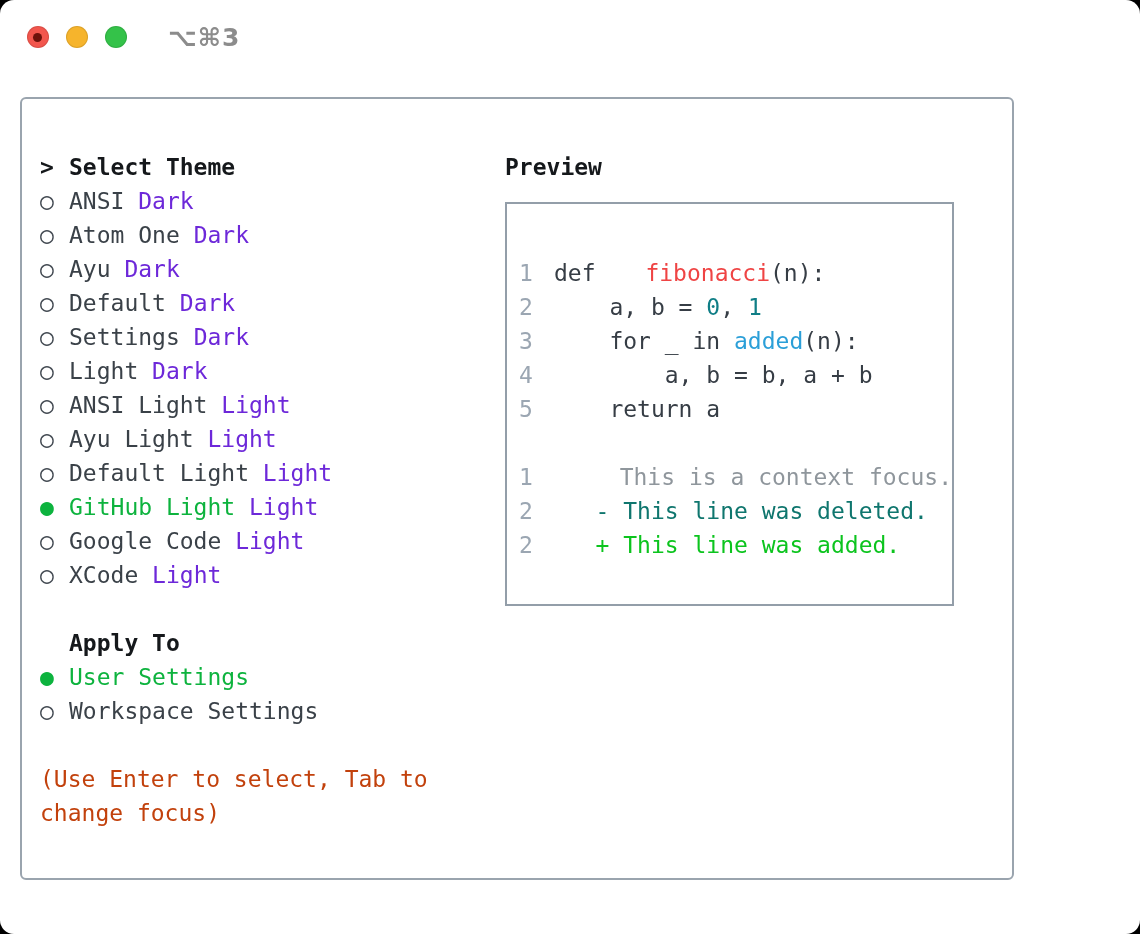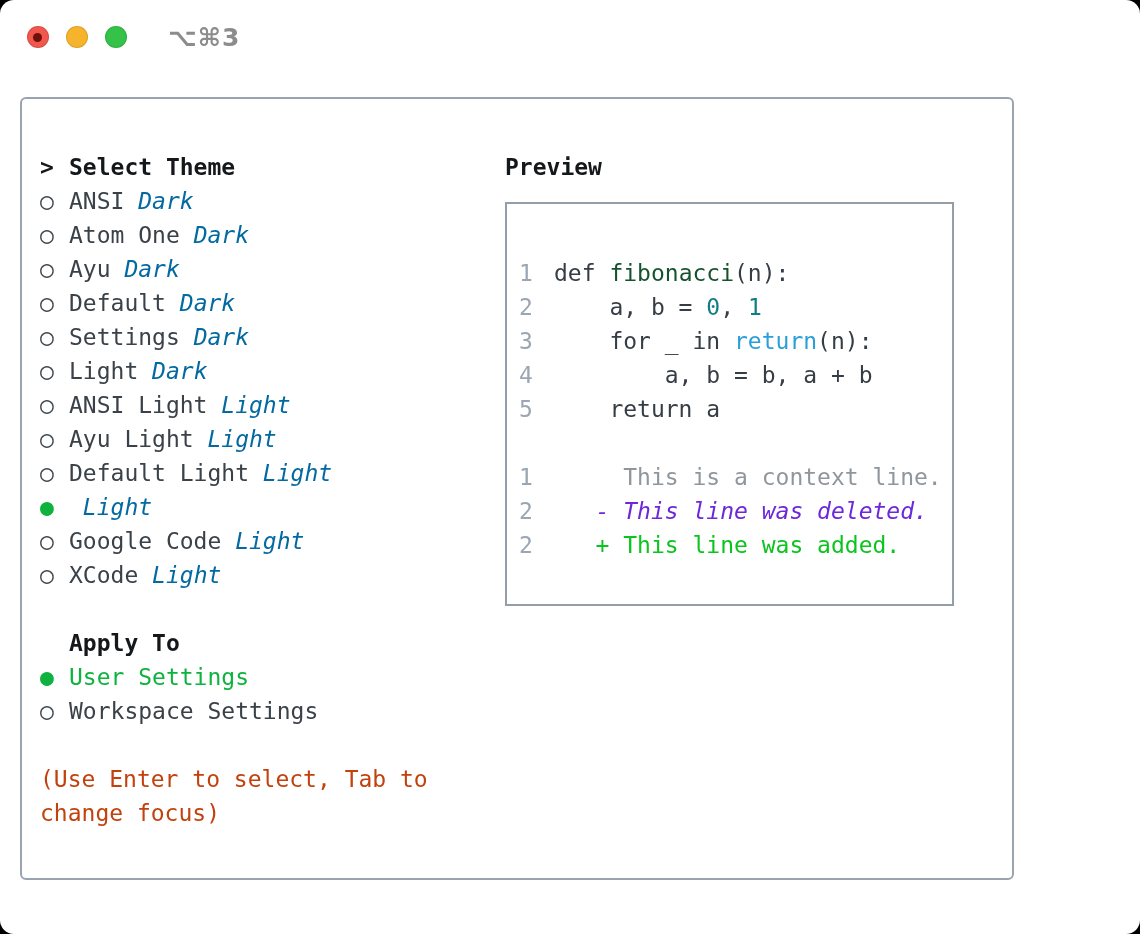--- a/index.html
+++ b/index.html
@@ -20,38 +20,38 @@
       font-size:25px;color:#8c8c8c;letter-spacing:1px;}
   
   .panel{position:absolute;left:20px;top:97px;width:994px;height:783px;
       border:2px solid #9aa4ae;border-radius:6px;box-sizing:border-box;
       font-size:23px;line-height:34px;color:#3a4148;}
   .left-col{position:absolute;left:18px;top:51px;width:434px;}
   .row{display:flex;height:34px;align-items:center;white-space:pre;}
   .prefix{display:inline-block;width:29px;}
   .hdr{font-weight:bold;color:#15181b;}
   .label{color:#3a4148;}
-  .variant{color:#0369a1;font-style:italic;}
+  .variant{color:#6d28d9;}
   .sel{color:#0db33e;}
   .radio{color:#454c54;}
   .radio.sel{color:#0db33e;}
   .blank{height:34px;}
   .help{color:#c2410c;white-space:normal;width:424px;}
   
   .right-col{position:absolute;left:483px;top:51px;}
   .preview-box{margin-top:18px;width:449px;height:404px;border:2px solid #939ea9;
       box-sizing:border-box;padding:52px 0 0 12px;overflow:hidden;background:#fff;}
   .pline{display:flex;height:34px;white-space:pre;align-items:center;}
   .ln{display:inline-block;width:35px;color:#9ba6b2;}
   .c-code{color:#363d45;}
-  .c-func{color:#14532d;}
+  .c-func{color:#ef4444;margin-left:36px;}
   .c-builtin{color:#2b9fd8;}
   .c-num{color:#0f7e86;}
   .c-ctx{color:#8f969c;}
-  .c-del{color:#6d28d9;font-style:italic;}
+  .c-del{color:#0f766e;}
   .c-add{color:#0cc41e;}
 </style>
 </head>
 <body>
 
 <div class="window">
 
   <div class="titlebar">
     <span class="tl tl-red"></span>
     <span class="tl tl-yellow"></span>
@@ -68,21 +68,21 @@
       <div id="theme-list">
           <div class="row"><span class="prefix radio">○</span><span class="label">ANSI</span><span class="variant"> Dark</span></div>
           <div class="row"><span class="prefix radio">○</span><span class="label">Atom One</span><span class="variant"> Dark</span></div>
           <div class="row"><span class="prefix radio">○</span><span class="label">Ayu</span><span class="variant"> Dark</span></div>
           <div class="row"><span class="prefix radio">○</span><span class="label">Default</span><span class="variant"> Dark</span></div>
           <div class="row"><span class="prefix radio">○</span><span class="label">Settings</span><span class="variant"> Dark</span></div>
           <div class="row"><span class="prefix radio">○</span><span class="label">Light</span><span class="variant"> Dark</span></div>
           <div class="row"><span class="prefix radio">○</span><span class="label">ANSI Light</span><span class="variant"> Light</span></div>
           <div class="row"><span class="prefix radio">○</span><span class="label">Ayu Light</span><span class="variant"> Light</span></div>
           <div class="row"><span class="prefix radio">○</span><span class="label">Default Light</span><span class="variant"> Light</span></div>
-          <div class="row"><span class="prefix radio sel">●</span><span class="variant"> Light</span></div>
+          <div class="row"><span class="prefix radio sel">●</span><span class="label sel">GitHub Light</span><span class="variant"> Light</span></div>
           <div class="row"><span class="prefix radio">○</span><span class="label">Google Code</span><span class="variant"> Light</span></div>
           <div class="row"><span class="prefix radio">○</span><span class="label">XCode</span><span class="variant"> Light</span></div>
         </div>
       <div class="blank"></div>
       <div class="row">
         <span class="prefix"></span><span class="hdr">Apply To</span>
       </div>
       <div id="apply-list">
           <div class="row"><span class="prefix radio sel">●</span><span class="label sel">User Settings</span></div>
           <div class="row"><span class="prefix radio">○</span><span class="label">Workspace Settings</span></div>
@@ -91,24 +91,24 @@
       <div class="help">(Use Enter to select, Tab to change focus)</div>
     </div>
 
     <div class="right-col">
       <div class="row">
         <span class="hdr">Preview</span>
       </div>
       <div class="preview-box" id="preview-box">
           <div class="pline"><span class="ln">1</span><span class="c-code">def </span><span class="c-func">fibonacci</span><span class="c-code">(n):</span></div>
           <div class="pline"><span class="ln">2</span><span class="c-code">    a, b = </span><span class="c-num">0</span><span class="c-code">, </span><span class="c-num">1</span></div>
-          <div class="pline"><span class="ln">3</span><span class="c-code">    for _ in </span><span class="c-builtin">return</span><span class="c-code">(n):</span></div>
+          <div class="pline"><span class="ln">3</span><span class="c-code">    for _ in </span><span class="c-builtin">added</span><span class="c-code">(n):</span></div>
           <div class="pline"><span class="ln">4</span><span class="c-code">        a, b = b, a + b</span></div>
           <div class="pline"><span class="ln">5</span><span class="c-code">    return a</span></div>
           <div class="pline"><span class="ln"></span></div>
-          <div class="pline"><span class="ln">1</span><span class="c-ctx">     This is a context line.</span></div>
+          <div class="pline"><span class="ln">1</span><span class="c-ctx">     This is a context focus.</span></div>
           <div class="pline"><span class="ln">2</span><span class="c-del">   - This line was deleted.</span></div>
           <div class="pline"><span class="ln">2</span><span class="c-add">   + This line was added.</span></div>
         </div>
     </div>
 
   </div>
 </div>
 
 </body></html>

